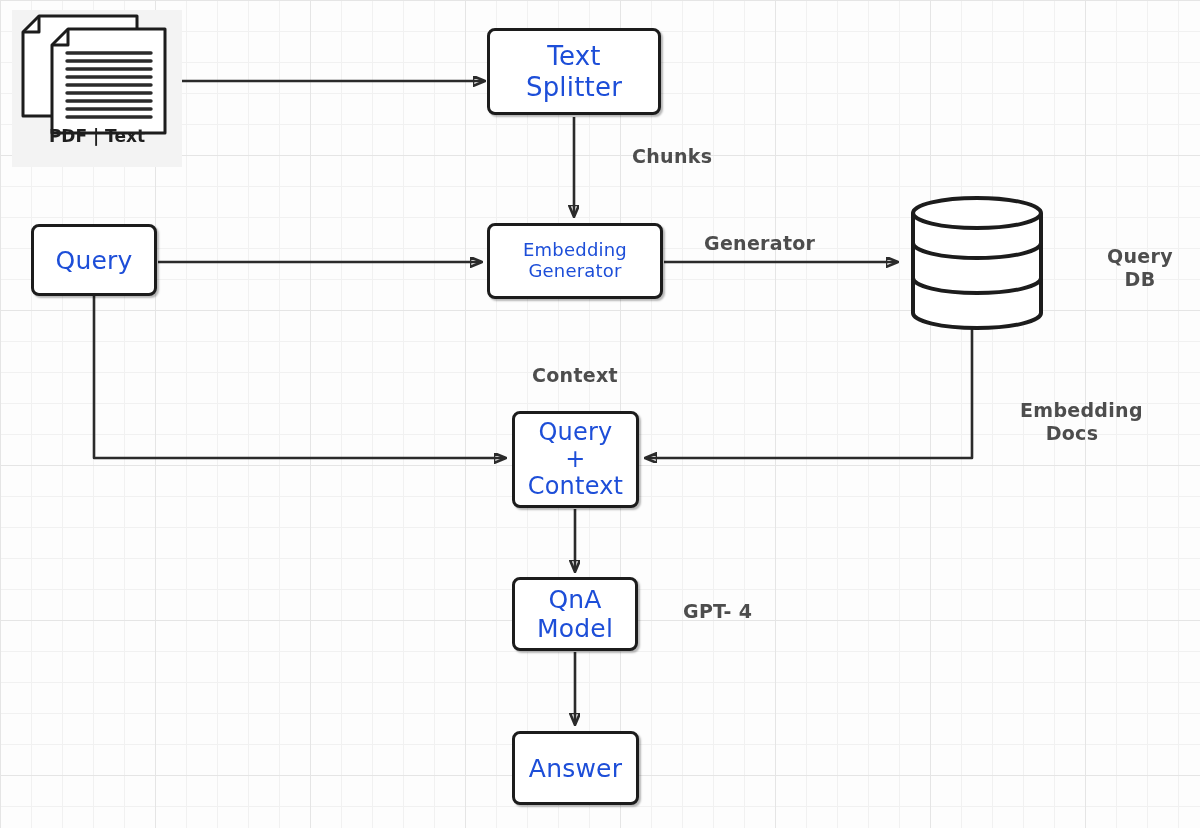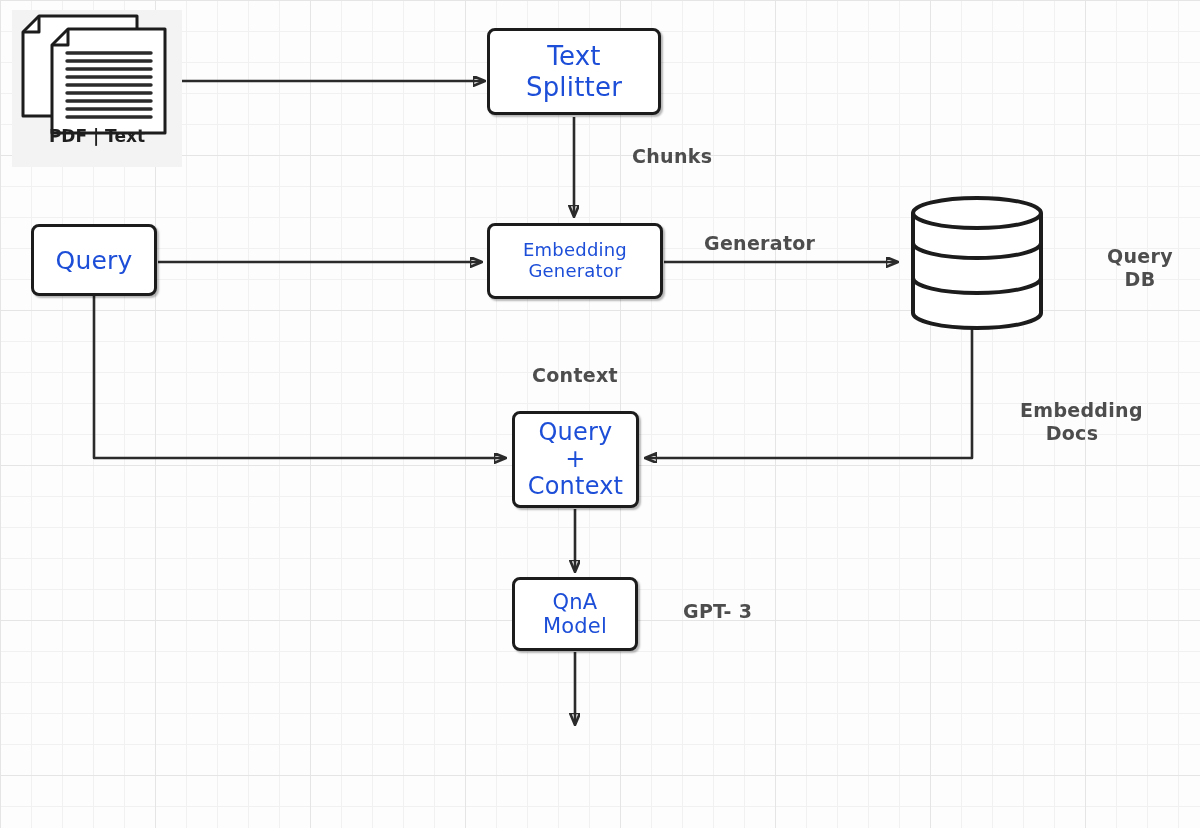--- a/index.html
+++ b/index.html
@@ -151,32 +151,35 @@
     <span class="node-label" style="font-size:25px;">Query</span>
   </div>
 
   <div class="node" style="left:512px; top:411px; width:127px; height:97px;">
     <span class="node-label" style="font-size:24px; line-height:1.12;">Query
 +
 Context</span>
   </div>
 
   <div class="node" style="left:512px; top:577px; width:126px; height:74px;">
-    <span class="node-label" style="font-size:21px;">QnA
+    <span class="node-label" style="font-size:25px;">QnA
 Model</span>
   </div>
 
+  <div class="node" style="left:512px; top:731px; width:127px; height:74px;">
+    <span class="node-label" style="font-size:25px;">Answer</span>
+  </div>
 
   <span class="annotation" style="left:632px; top:145px;">Chunks</span>
 
   <span class="annotation" style="left:704px; top:232px;">Generator</span>
 
   <span class="annotation centered" style="left:1095px; top:245px; width:90px;">Query
 DB</span>
 
   <span class="annotation" style="left:532px; top:364px;">Context</span>
 
   <span class="annotation centered" style="left:1020px; top:399px; width:104px;">Embedding
 Docs</span>
 
-  <span class="annotation" style="left:683px; top:600px;">GPT- 3</span>
+  <span class="annotation" style="left:683px; top:600px;">GPT- 4</span>
 
 </div>
 
 </body></html>

